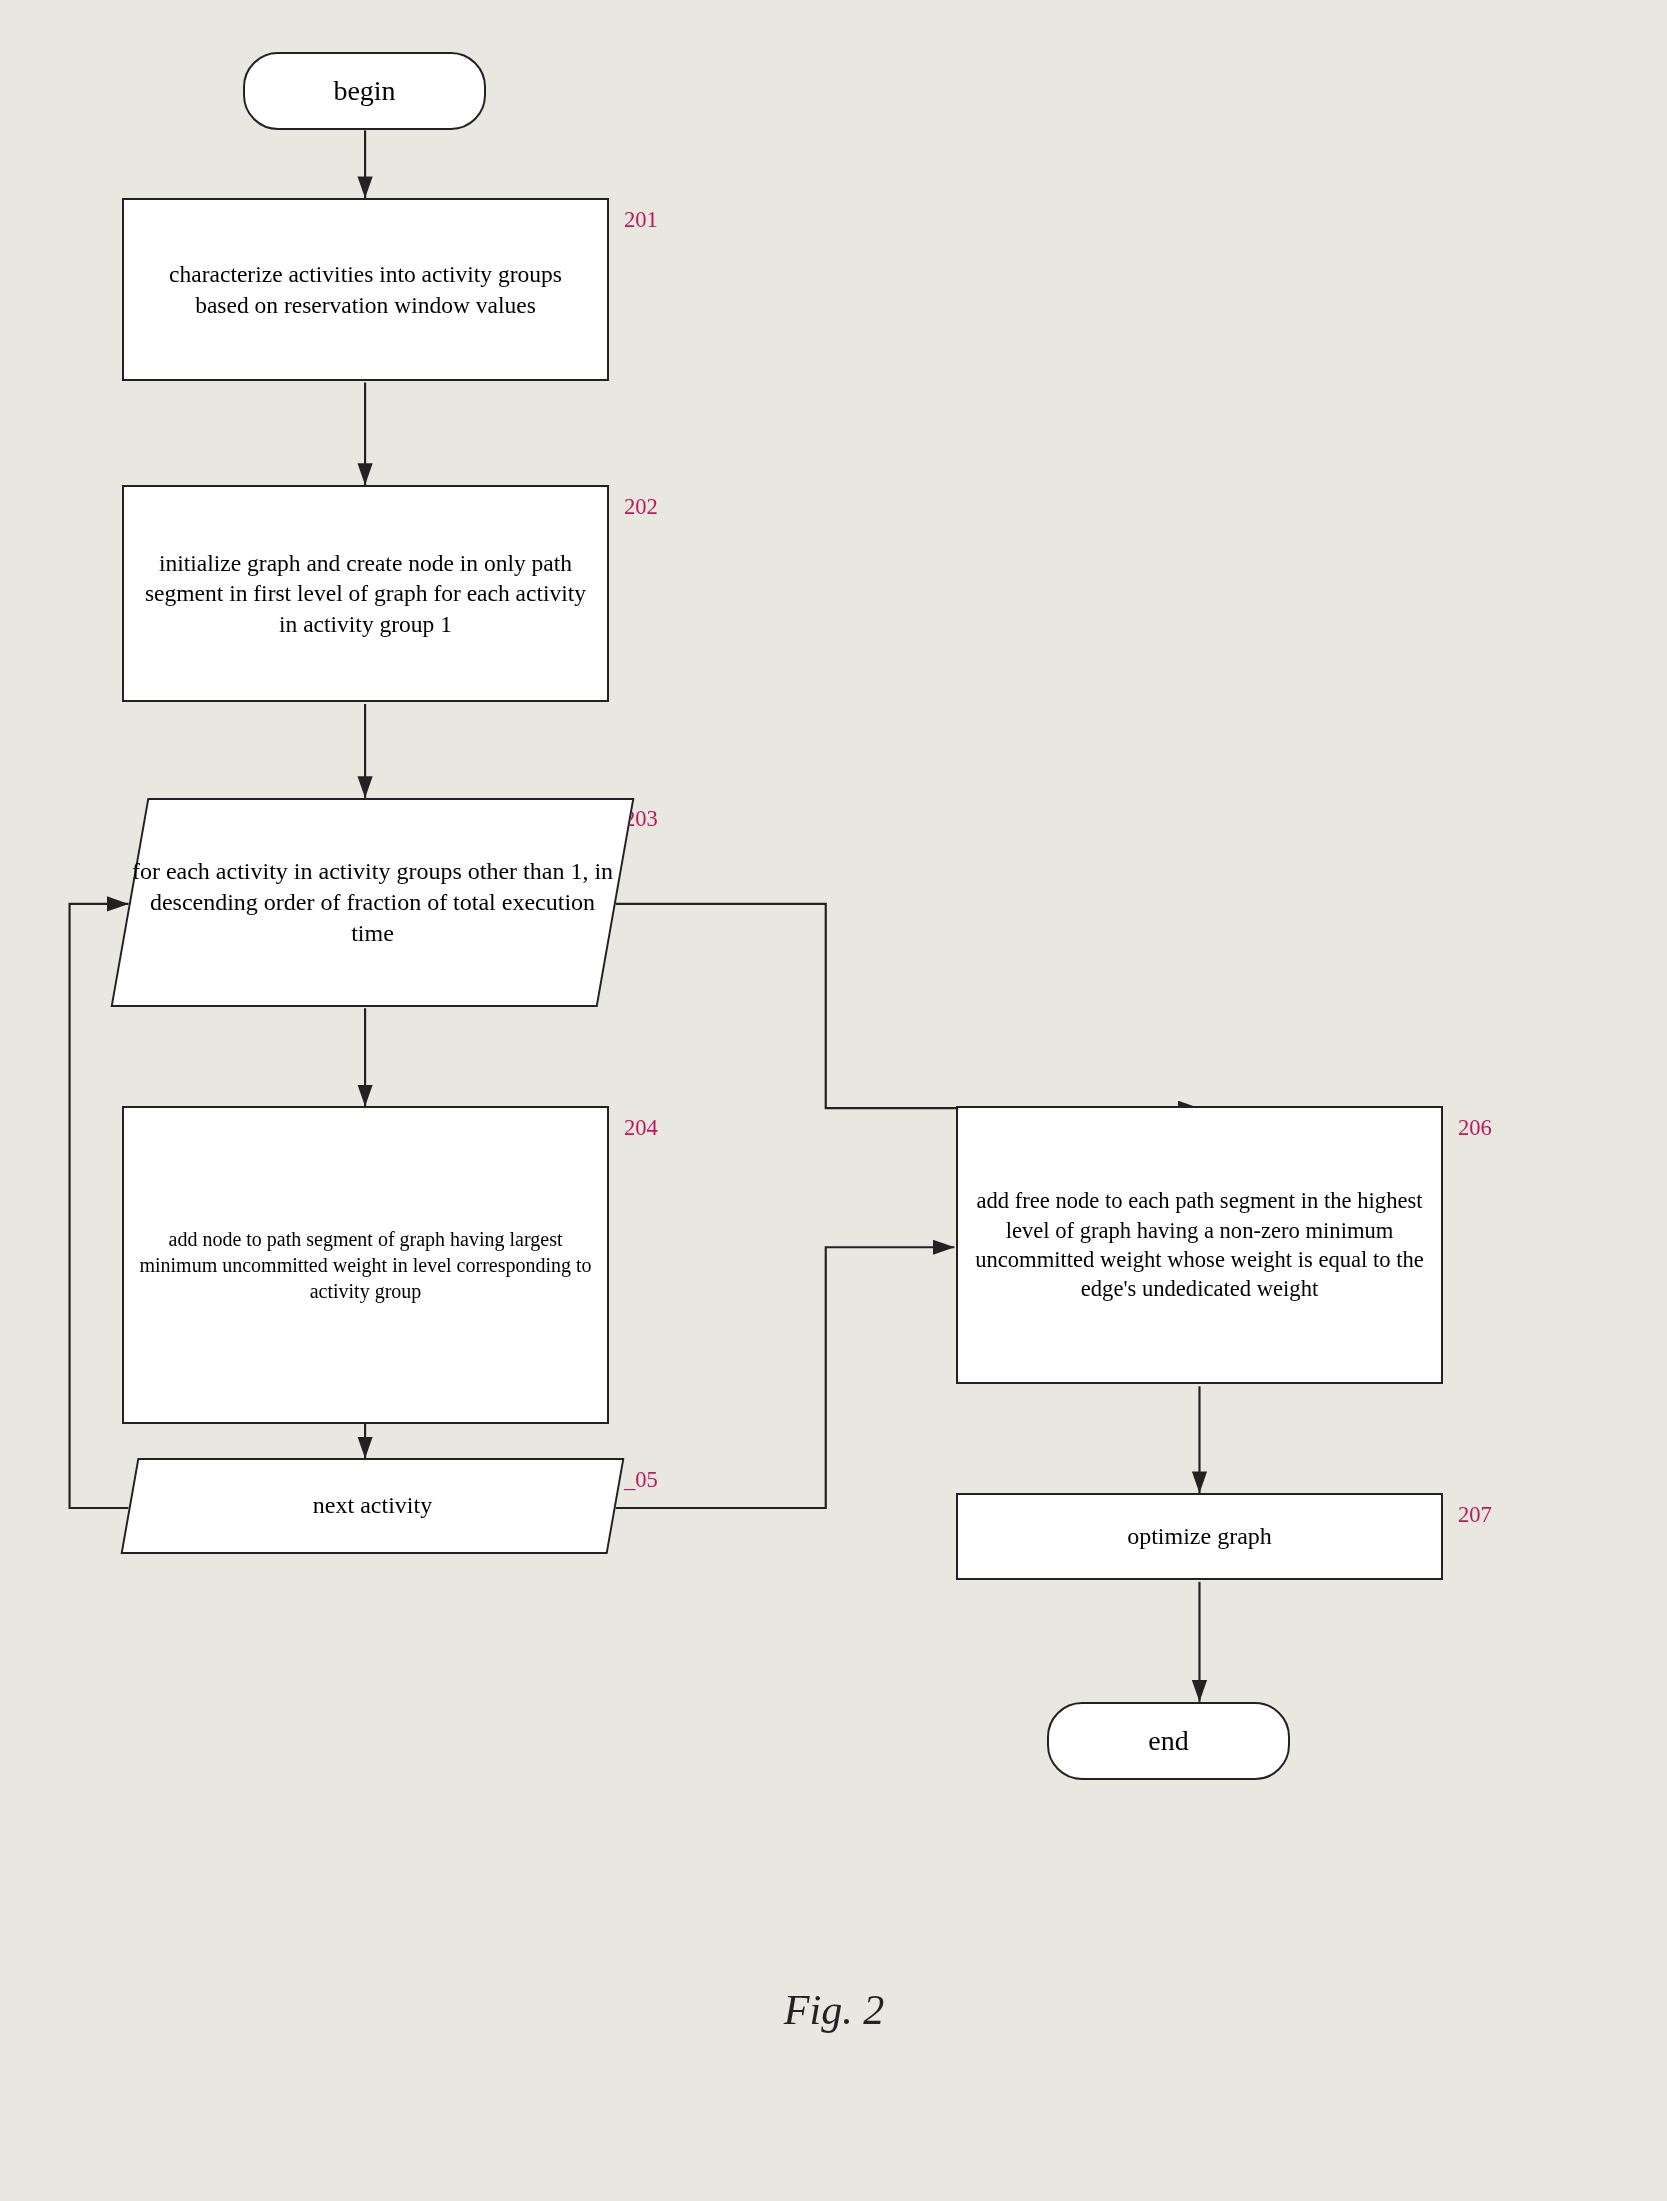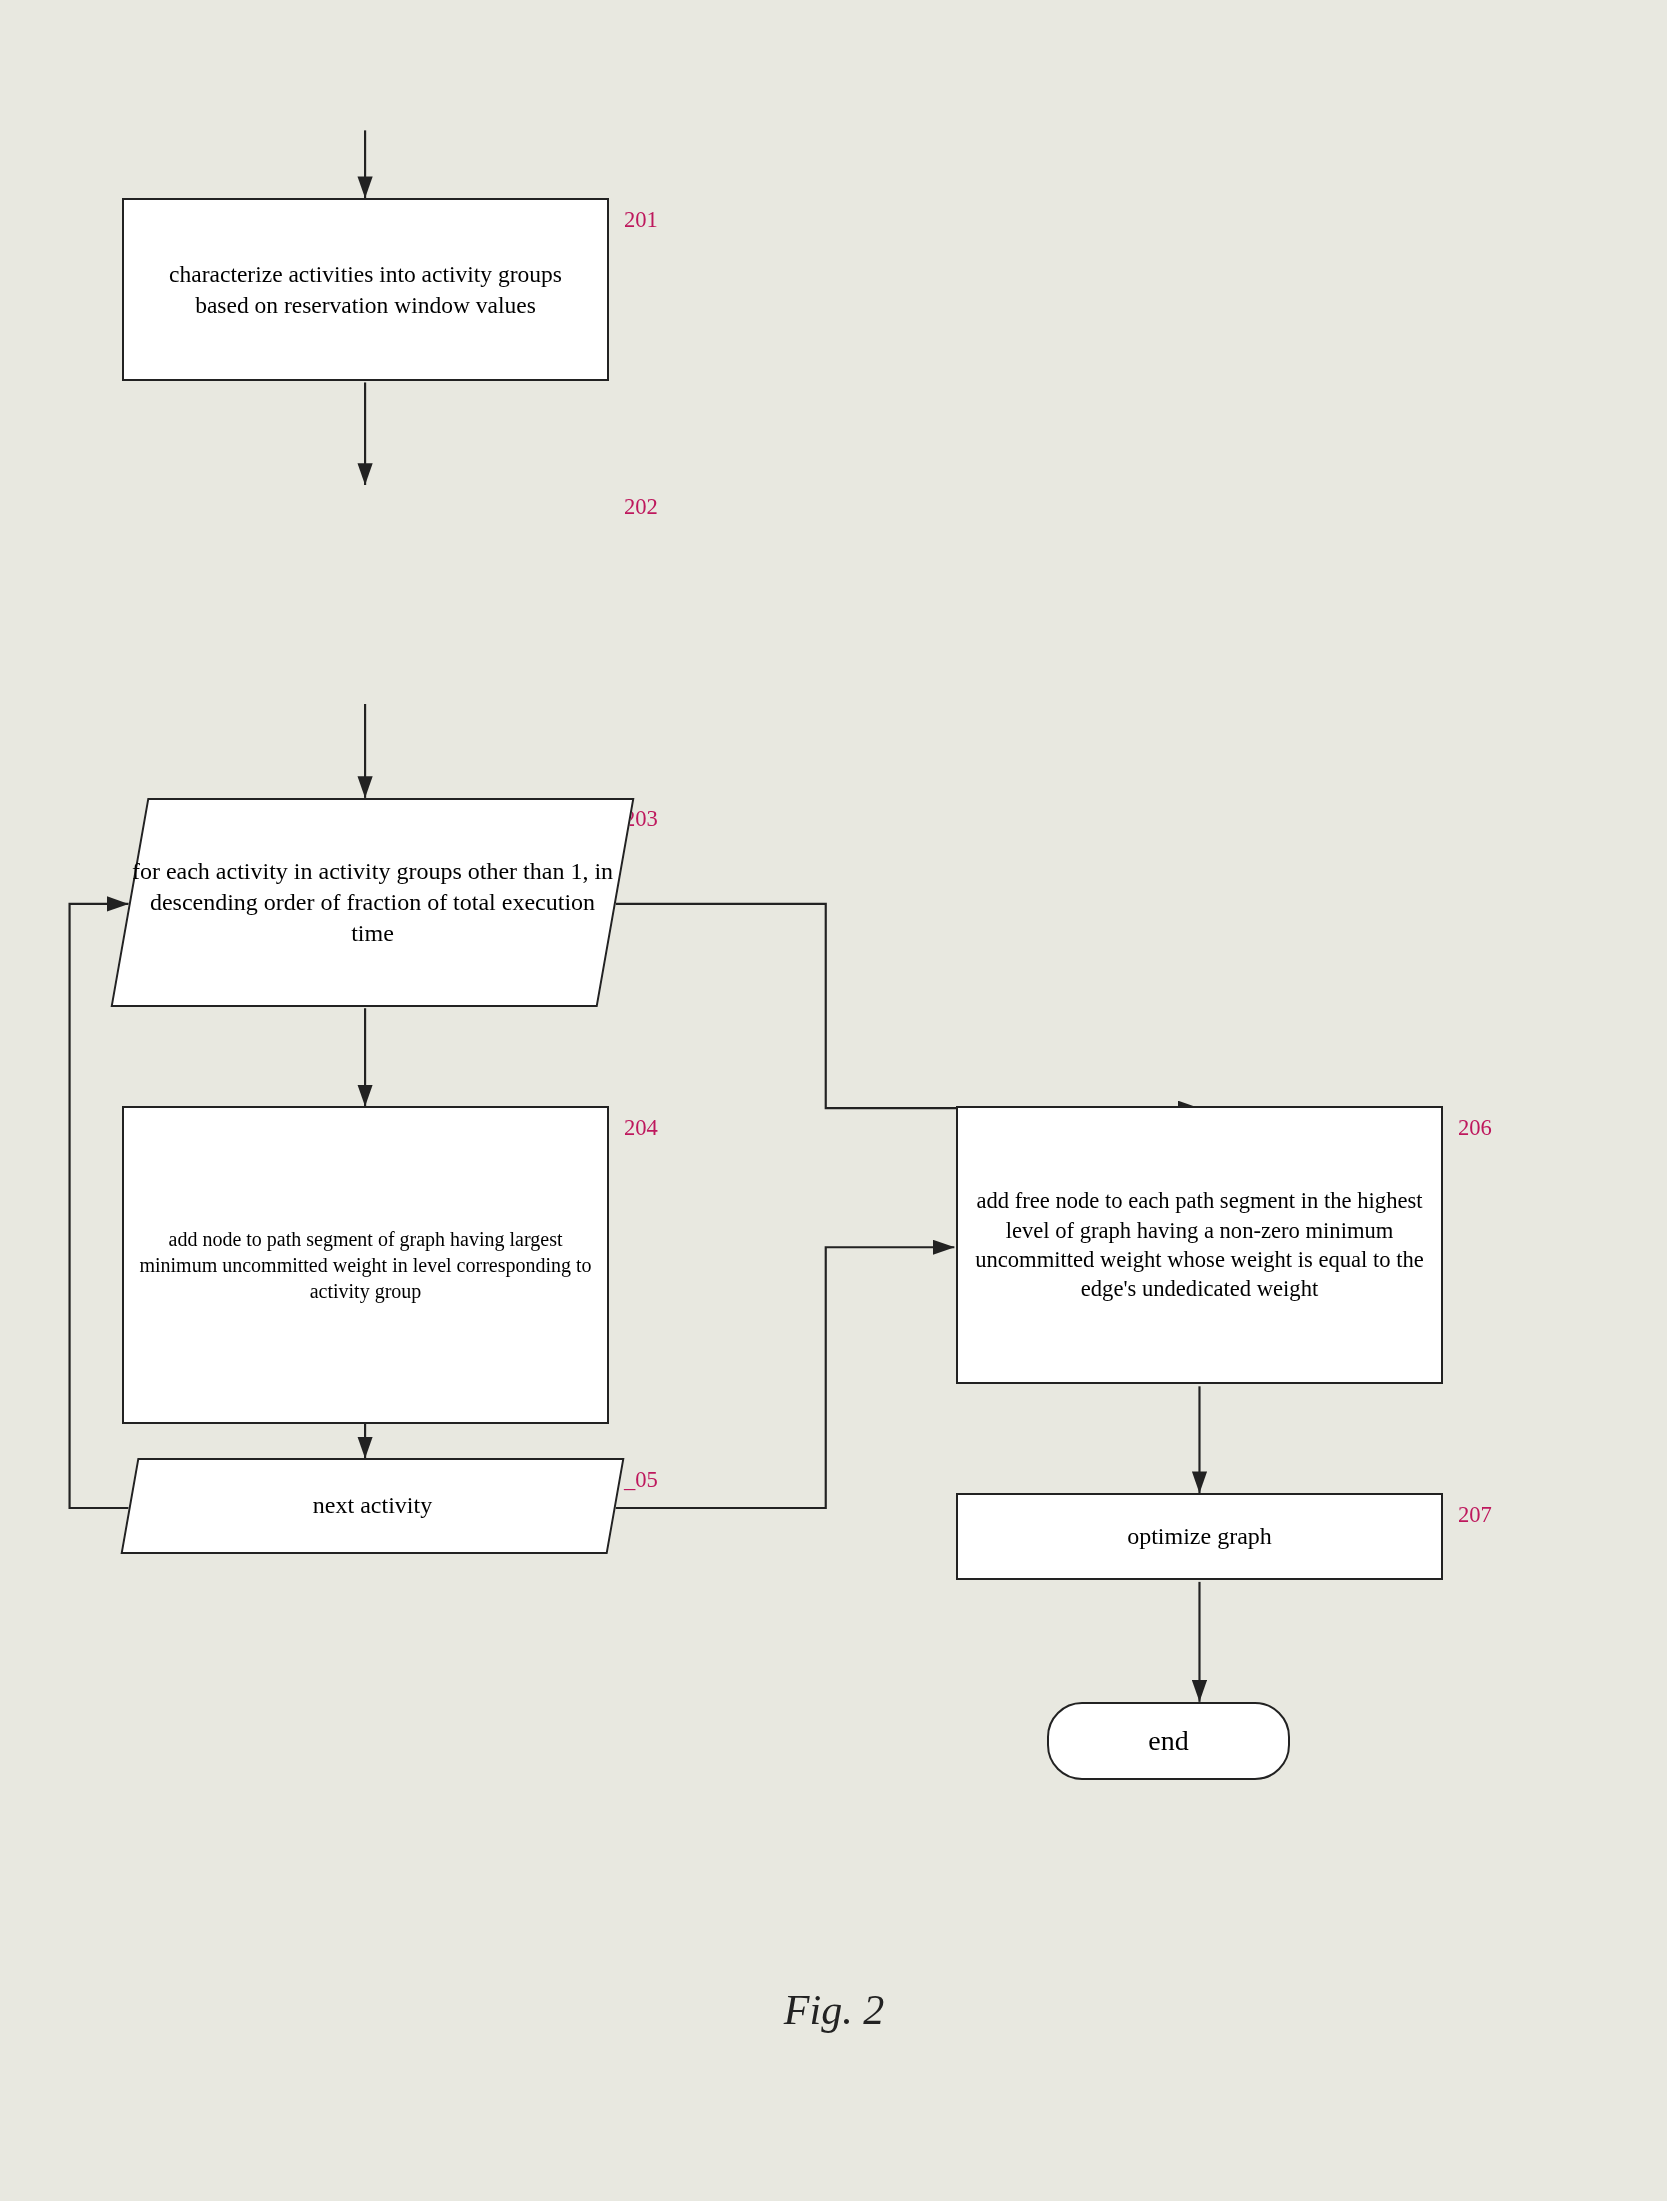--- a/index.html
+++ b/index.html
@@ -111,29 +111,35 @@
     <polyline points="708,1735 950,1735 950,1435 1098,1435" fill="none" stroke="#222" stroke-width="2.5" marker-end="url(#arrowhead)"></polyline>
 
     <polyline points="708,1040 950,1040 950,1275 1380,1275" fill="none" stroke="#222" stroke-width="2.5" marker-end="url(#arrowhead)"></polyline>
 
     <line x1="1380" y1="1595" x2="1380" y2="1718" stroke="#222" stroke-width="2.5" marker-end="url(#arrowhead)"></line>
 
     <line x1="1380" y1="1820" x2="1380" y2="1958" stroke="#222" stroke-width="2.5" marker-end="url(#arrowhead)"></line>
 
   </svg>
 
+  <div class="shape rounded-rect" style="left:243px; top:52px; width:243px; height:78px; font-size:28px; font-weight:normal;">
+    <span>begin</span>
+  </div>
 
   <div class="label-ref" style="left:624px; top:207px;">201</div>
 
   <div class="shape rect" style="left:122px; top:198px; width:487px; height:183px; padding:29px; font-size:23.5px;">
     <span>characterize activities into activity groups based on reservation window values</span>
   </div>
 
   <div class="label-ref" style="left:624px; top:494px;">202</div>
 
+  <div class="shape rect" style="left:122px; top:485px; width:487px; height:217px; padding:12px; font-size:23.5px;">
+    <span>initialize graph and create node in only path segment in first level of graph for each activity in activity group 1</span>
+  </div>
 
   <div class="label-ref" style="left:624px; top:806px;">203</div>
 
   <div class="shape parallelogram" style="left:129px; top:798px; width:487px; height:209px; padding:0;">
     <div class="inner">
       <span>for each activity in activity groups other than 1, in descending order of fraction of total execution time</span>
     </div>
   </div>
 
   <div class="label-ref" style="left:624px; top:1115px;">204</div>

